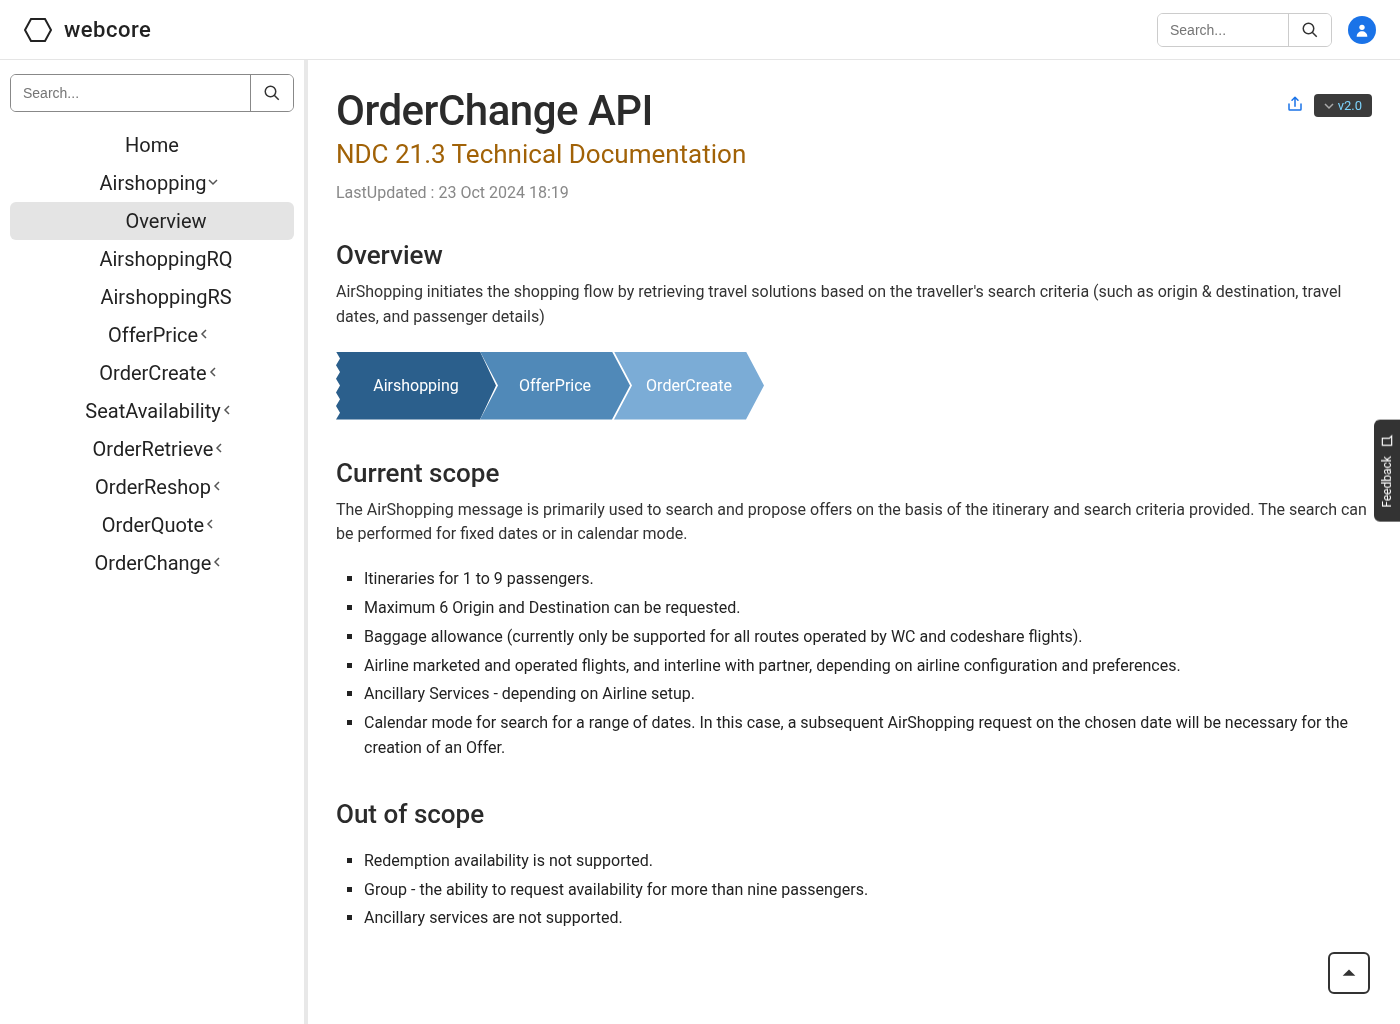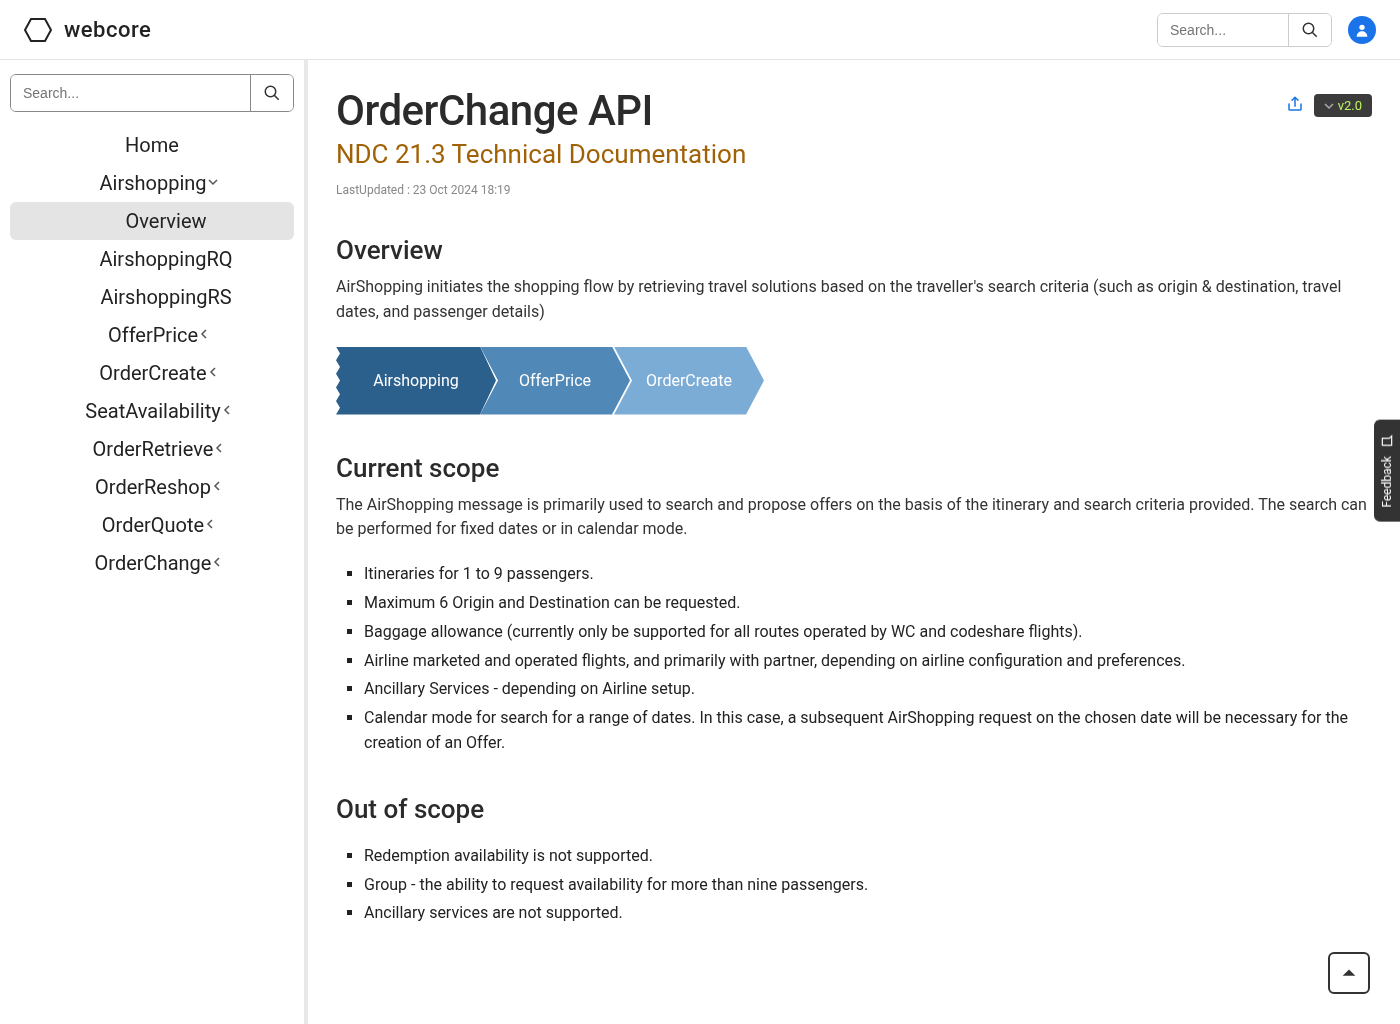--- a/index.html
+++ b/index.html
@@ -30,25 +30,25 @@
 .nav-item.level-1 { padding-left: 26px; }
 .nav-item.level-2 { padding-left: 40px; }
 .nav-item.active { background: #e4e4e4; font-weight: 400; }
 .nav-item .chev { color: #666; font-size: 14px; }
 
 
 .content { flex: 1; overflow-y: auto; padding: 26px 28px 60px 28px; position: relative; }
 .page-header-row { display: flex; align-items: flex-start; justify-content: space-between; }
 .page-title { font-size: 42px; font-weight: 500; color: #2b2b2b; letter-spacing: -0.5px; }
 .page-subtitle { font-size: 26px; font-weight: 400; color: #a16207; margin-top: 4px; }
-.page-meta { font-size: 12px; color: #888; margin-top: 14px; }
+.page-meta { font-size: 16px; color: #888; margin-top: 14px; }
 
 .header-actions { display: flex; align-items: center; gap: 10px; margin-top: 8px; }
 .share-btn { color: #1a73e8; cursor: pointer; }
-.version-pill { background: #3b3b3b; color: #bef264; font-size: 13px; padding: 4px 10px; border-radius: 4px; cursor: pointer; display: flex; align-items: center; gap: 4px; }
+.version-pill { background: #3b3b3b; color: #7dd3fc; font-size: 13px; padding: 4px 10px; border-radius: 4px; cursor: pointer; display: flex; align-items: center; gap: 4px; }
 
 h2.section-h { font-size: 26px; font-weight: 500; color: #2b2b2b; margin-top: 38px; margin-bottom: 10px; }
 p.body-text { font-size: 16px; line-height: 1.55; color: #333; margin-bottom: 8px; }
 
 .flow-diagram { margin: 22px 0 0 0; display: flex; height: 68px; }
 .flow-step { display: flex; align-items: center; justify-content: center; color: #fff; font-size: 16px; position: relative; }
 .flow-step.s1 { width: 160px; background: #2b5f8c; clip-path: polygon(0 0, 90% 0, 100% 50%, 90% 100%, 0 100%, 4px 90%, 0 80%, 4px 70%, 0 60%, 4px 50%, 0 40%, 4px 30%, 0 20%, 4px 10%); }
 .flow-step.s2 { width: 150px; margin-left: -16px; background: #5089b8; clip-path: polygon(0 0, 88% 0, 100% 50%, 88% 100%, 0 100%, 12% 50%); }
 .flow-step.s3 { width: 150px; margin-left: -16px; background: #7bacd6; clip-path: polygon(0 0, 88% 0, 100% 50%, 88% 100%, 0 100%, 12% 50%); }
 
@@ -205,21 +205,21 @@
           <span>OrderCreate</span>
         </div>
     </div>
 
     <h2 class="section-h">Current scope</h2>
     <p class="body-text">The AirShopping message is primarily used to search and propose offers on the basis of the itinerary and search criteria provided. The search can be performed for fixed dates or in calendar mode.</p>
     <ul class="scope-list" id="current-scope-list">
         <li>Itineraries for 1 to 9 passengers.</li>
         <li>Maximum 6 Origin and Destination can be requested.</li>
         <li>Baggage allowance (currently only be supported for all routes operated by WC and codeshare flights).</li>
-        <li>Airline marketed and operated flights, and primarily with partner, depending on airline configuration and preferences.</li>
+        <li>Airline marketed and operated flights, and interline with partner, depending on airline configuration and preferences.</li>
         <li>Ancillary Services - depending on Airline setup.</li>
         <li>Calendar mode for search for a range of dates. In this case, a subsequent AirShopping request on the chosen date will be necessary for the creation of an Offer.</li>
       </ul>
 
     <h2 class="section-h">Out of scope</h2>
     <ul class="scope-list" id="out-scope-list">
         <li>Redemption availability is not supported.</li>
         <li>Group - the ability to request availability for more than nine passengers.</li>
         <li>Ancillary services are not supported.</li>
       </ul>

